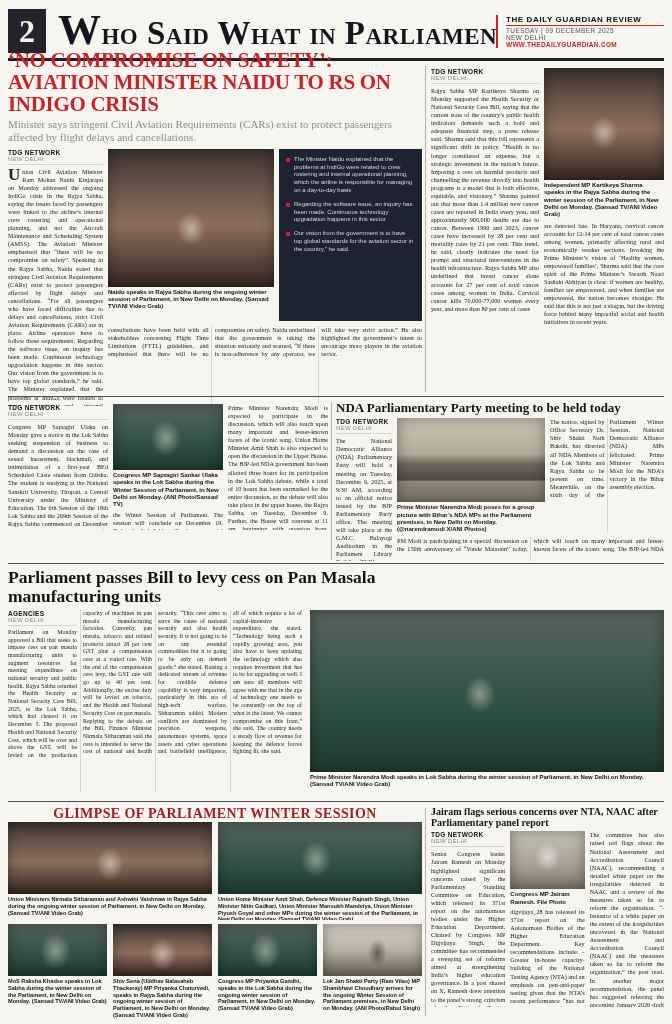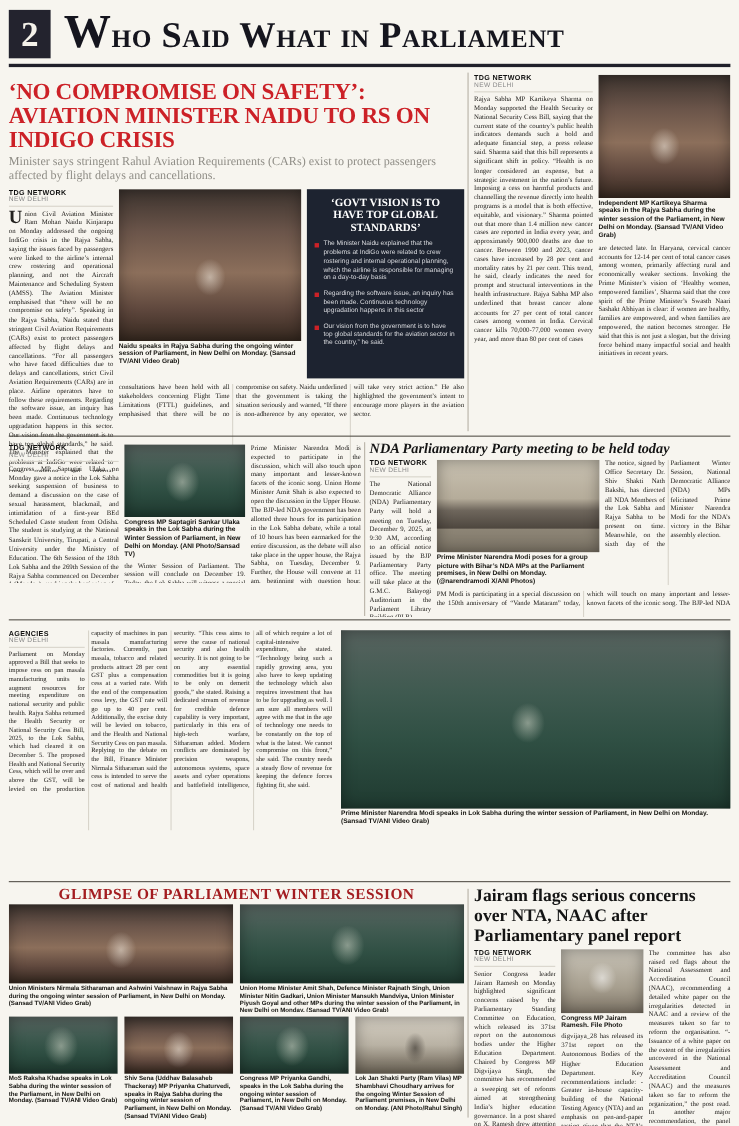--- a/index.html
+++ b/index.html
@@ -50,21 +50,21 @@
   .ph-group{ background:
       linear-gradient(180deg,#c9c2b2 0%,#b5ac9a 42%,#6e665c 55%,#4e473f 74%,#8d8576 75%,#7c7466 100%); }
   .ph-outdoor{ background:
       radial-gradient(ellipse 14px 20px at 55% 55%, rgba(40,35,30,.55), rgba(40,35,30,0) 70%),
       linear-gradient(180deg,#d6d0c4 0%,#b9b2a4 50%,#8a8274 78%,#6f6759 100%); }
   .ph-portrait{ background:
       radial-gradient(ellipse 18px 20px at 50% 45%, rgba(255,255,255,.55), rgba(255,255,255,0) 72%),
       linear-gradient(180deg,#c9c4b8 0%,#a79f8f 60%,#7e7567 100%); }
 
   
-  .art1{ left:8px; top:73px; width:414px; height:330px; }
+  .art1{ left:8px; top:50px; width:414px; height:330px; }
   .a1-head{ color:var(--accent-red,#cc2127); font-size:21px; font-weight:bold;
             line-height:1.04; letter-spacing:-.3px; }
   .standfirst{ color:#908e87; font-size:11px; line-height:1.15; margin-top:3px; }
   .a1-grid{ margin-top:5px; display:grid; grid-template-columns:95px 166px 1fr;
             grid-template-rows:172px 80px; gap:5px; }
   .a1-col1{ grid-row:1/3; overflow:hidden; }
   .a1-mid{ overflow:hidden; }
   .a1-mid .ph{ height:138px; }
   .qbox{ background:var(--quote-box-bg,#1d2330); color:#e8e8e8; padding:7px 7px; overflow:hidden; }
   .qbox-title{ color:#ffffff; font-weight:bold; font-size:10px; text-align:center;
@@ -94,21 +94,21 @@
 
   
   .art3{ left:8px; top:401px; width:320px; height:160px; }
   .a3-head{ font-size:13.5px; line-height:1.1; }
   .a3-grid{ margin-top:3px; display:grid; grid-template-columns:100px 110px 1fr; gap:5px; height:126px; }
   .a3-grid>div{ overflow:hidden; }
   .a3-mid .ph{ height:66px; }
 
   
   .art4{ left:336px; top:401px; width:328px; height:160px; }
-  .a4-head{ font-size:13px; line-height:1.1;font-style:italic; }
+  .a4-head{ font-size:13px; line-height:1.1; }
   .a4-grid{ margin-top:3px; display:grid; grid-template-columns:56px 148px 1fr;
             grid-template-rows:114px 24px; gap:5px; }
   .a4-col1{ grid-row:1/3; overflow:hidden; }
   .a4-mid{ overflow:hidden; }
   .a4-mid .ph{ height:84px; }
   .a4-col3{ overflow:hidden; column-count:2; column-gap:5px; column-rule:1px solid #d8d4ca; }
   .a4-body3{ grid-column:2/4; overflow:hidden; column-count:2; column-gap:6px;
              column-rule:1px solid #d8d4ca; }
 
   
@@ -130,53 +130,58 @@
   .g-item{ flex:1; overflow:hidden; }
   .g-row1 .ph{ height:72px; }
   .g-row2 .ph{ height:52px; }
   .g-item .caption{ font-size:5.6px; }
   .g-row1 .g-item{ height:98px; }
   .g-row2 .g-item{ height:100px; }
 
   
   .vd3{ left:425px; top:808px; height:208px; }
   .art7{ left:431px; top:806px; width:233px; height:212px; }
-  .a7-head{ font-size:16px; line-height:1.12; }
+  .a7-head{ font-size:10px; line-height:1.12; }
   .a7-grid{ margin-top:3px; display:grid; grid-template-columns:1fr 1fr 1fr; gap:5px; height:176px; }
   .a7-grid>div{ overflow:hidden; }
   .a7-mid .ph{ height:58px; }
 </style>
 </head>
 <body>
 
 <div class="page">
 
   <header class="abs masthead">
     <div class="pagenum-box">2</div>
     <div class="masthead-title">Who Said What in Parliament</div>
+    <div class="pubinfo">
+      <div class="pub">THE DAILY GUARDIAN REVIEW</div>
+      <div class="date">TUESDAY | 09 DECEMBER 2025</div>
+      <div class="city">NEW DELHI</div>
+      <div class="site">WWW.THEDAILYGUARDIAN.COM</div>
+    </div>
   </header>
   <div class="abs rule-thick"></div>
 
   <section class="abs art1">
     <h2 class="a1-head">‘NO COMPROMISE ON SAFETY’: AVIATION MINISTER NAIDU TO RS ON INDIGO CRISIS</h2>
-    <p class="standfirst">Minister says stringent Rahul Aviation Requirements (CARs) exist to protect passengers affected by flight delays and cancellations.</p>
+    <p class="standfirst">Minister says stringent Civil Aviation Requirements (CARs) exist to protect passengers affected by flight delays and cancellations.</p>
     <div class="a1-grid">
       <div class="a1-col1">
         <div class="byline">
           <div class="who">TDG NETWORK</div>
           <div class="where">NEW DELHI</div>
         </div>
         <div class="body-text dc">Union Civil Aviation Minister Ram Mohan Naidu Kinjarapu on Monday addressed the ongoing IndiGo crisis in the Rajya Sabha, saying the issues faced by passengers were linked to the airline’s internal crew rostering and operational planning, and not the Aircraft Maintenance and Scheduling System (AMSS). The Aviation Minister emphasised that “there will be no compromise on safety”. Speaking in the Rajya Sabha, Naidu stated that stringent Civil Aviation Requirements (CARs) exist to protect passengers affected by flight delays and cancellations. “For all passengers who have faced difficulties due to delays and cancellations, strict Civil Aviation Requirements (CARs) are in place. Airline operators have to follow these requirements. Regarding the software issue, an inquiry has been made. Continuous technology upgradation happens in this sector. Our vision from the government is to have top global standards,” he said. The Minister explained that the problems at IndiGo were related to crew rostering and internal operational planning. He added that thorough</div>
       </div>
       <div class="a1-mid">
         <div class="ph ph-rs"></div>
         <div class="caption">Naidu speaks in Rajya Sabha during the ongoing winter session of Parliament, in New Delhi on Monday. (Sansad TV/ANI Video Grab)</div>
       </div>
       <aside class="qbox">
-        <div class="qbox-title">‘GOVT VISION IS TO HAVE TOP GLOBAL STANDARDS’</div>
         <ul>
           <li>The Minister Naidu explained that the problems at IndiGo were related to crew rostering and internal operational planning, which the airline is responsible for managing on a day-to-day basis</li>
           <li>Regarding the software issue, an inquiry has been made. Continuous technology upgradation happens in this sector</li>
           <li>Our vision from the government is to have top global standards for the aviation sector in the country,” he said.</li>
         </ul>
       </aside>
       <div class="a1-body2 body-text">consultations have been held with all stakeholders concerning Flight Time Limitations (FTTL) guidelines, and emphasised that there will be no compromise on safety. Naidu underlined that the government is taking the situation seriously and warned, “If there is non-adherence by any operator, we will take very strict action.” He also highlighted the government’s intent to encourage more players in the aviation sector.</div>
     </div>
   </section>
 
@@ -238,20 +243,21 @@
         <div class="caption">Prime Minister Narendra Modi poses for a group picture with Bihar’s NDA MPs at the Parliament premises, in New Delhi on Monday. (@narendramodi X/ANI Photos)</div>
       </div>
       <div class="a4-col3 body-text">The notice, signed by Office Secretary Dr. Shiv Shakti Nath Bakshi, has directed all NDA Members of the Lok Sabha and Rajya Sabha to be present on time. Meanwhile, on the sixth day of the Parliament Winter Session, National Democratic Alliance (NDA) MPs felicitated Prime Minister Narendra Modi for the NDA’s victory in the Bihar assembly election.</div>
       <div class="a4-body3 body-text">PM Modi is participating in a special discussion on the 150th anniversary of “Vande Mataram” today, which will touch on many important and lesser-known facets of the iconic song. The BJP-led NDA government has been allotted three hours for its participation in the Lok Sabha debate, while a total of 10 hours has been earmarked for the entire discussion, as the debate will also take place in the upper house, the Rajya Sabha, on Tuesday, December 9. Further, the House convened at 11 am with question hour, during which questions listed on a separate list were raised and answered by the concerned ministers. Following this, several ministers laid papers on the Table, including Gajendra Singh Shekhawat (Ministry of Culture), Jayant Chaudhary (Ministry of Education), Pankaj Chaudhary (Ministry of Finance), Sushri Shobha Karandlaje (Ministry of Labour and Employment), Kirti Vardhan Singh (Ministry of Environment, Forest and Climate Change), and Harsh Malhotra (Ministry of Corporate Affairs).</div>
     </div>
   </section>
 
   <div class="abs hr hr3"></div>
 
   <section class="abs art5">
+    <h2 class="head-black a5-head">Parliament passes Bill to levy cess on Pan Masala manufacturing units</h2>
     <div class="a5-main">
       <div class="a5-cols">
         <div class="byline">
           <div class="who">AGENCIES</div>
           <div class="where">NEW DELHI</div>
         </div>
         <div class="body-text">Parliament on Monday approved a Bill that seeks to impose cess on pan masala manufacturing units to augment resources for meeting expenditure on national security and public health. Rajya Sabha returned the Health Security or National Security Cess Bill, 2025, to the Lok Sabha, which had cleared it on December 5. The proposed Health and National Security Cess, which will be over and above the GST, will be levied on the production capacity of machines in pan masala manufacturing factories. Currently, pan masala, tobacco and related products attract 28 per cent GST plus a compensation cess at a varied rate. With the end of the compensation cess levy, the GST rate will go up to 40 per cent. Additionally, the excise duty will be levied on tobacco, and the Health and National Security Cess on pan masala. Replying to the debate on the Bill, Finance Minister Nirmala Sitharaman said the cess is intended to serve the cost of national and health security. “This cess aims to serve the cause of national security and also health security. It is not going to be on any essential commodities but it is going to be only on demerit goods,” she stated. Raising a dedicated stream of revenue for credible defence capability is very important, particularly in this era of high-tech warfare, Sitharaman added. Modern conflicts are dominated by precision weapons, autonomous systems, space assets and cyber operations and battlefield intelligence, all of which require a lot of capital-intensive expenditure, she stated. “Technology being such a rapidly growing area, you also have to keep updating the technology which also requires investment that has to be for upgrading as well. I am sure all members will agree with me that in the age of technology one needs to be constantly on the top of what is the latest. We cannot compromise on this front,” she said. The country needs a steady flow of revenue for keeping the defence forces fighting fit, she said.</div>
       </div>
       <div class="a5-photo">
         <div class="ph ph-ls"></div>

